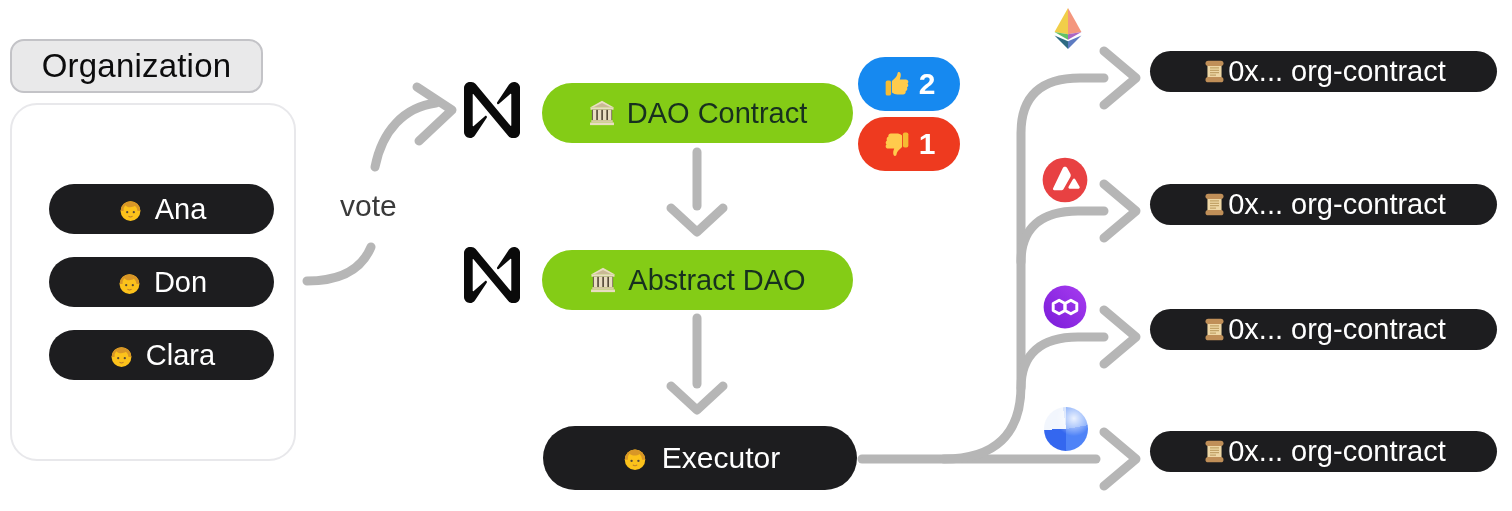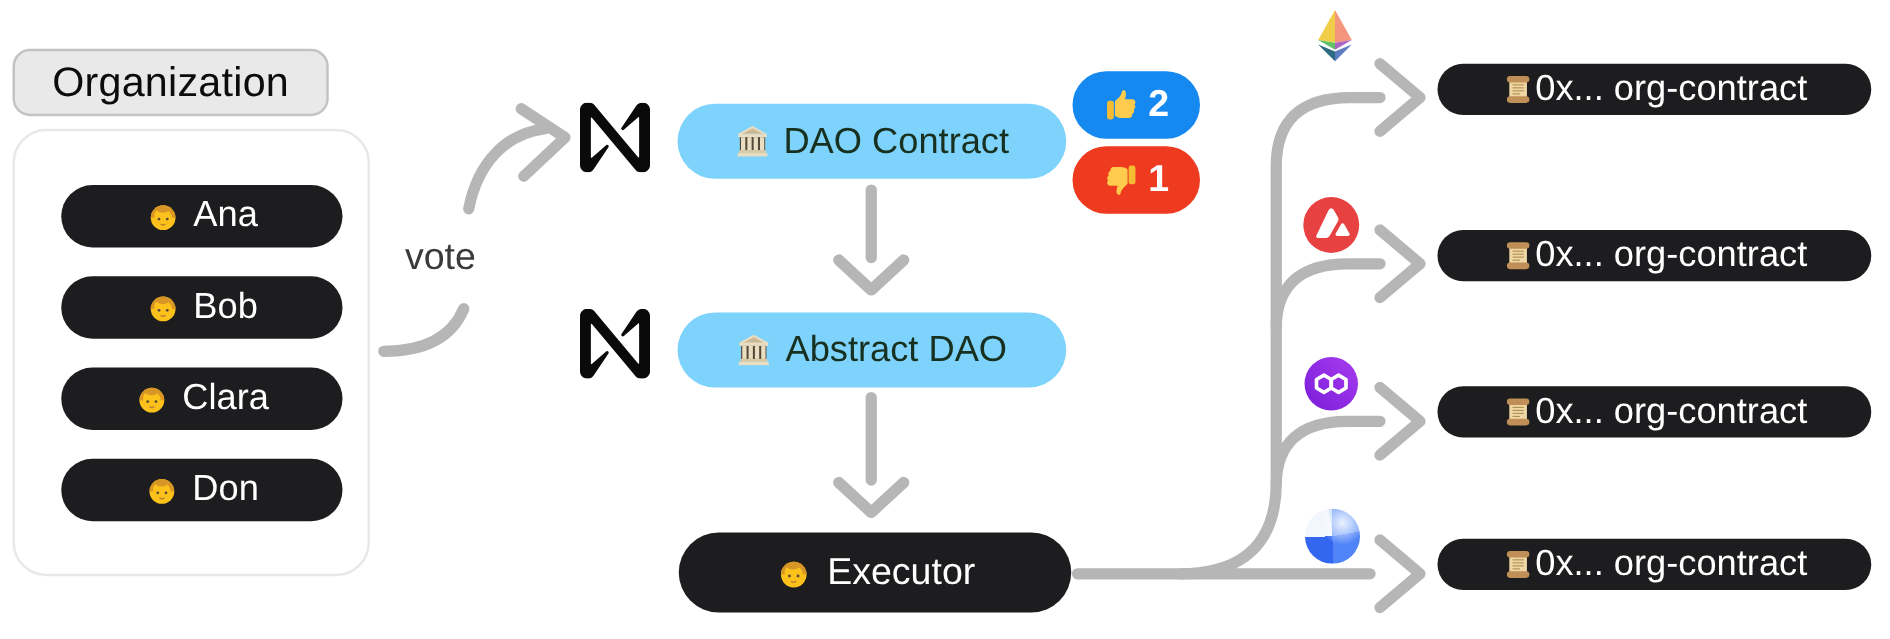--- a/index.html
+++ b/index.html
@@ -22,27 +22,27 @@
     display:flex;flex-direction:column;align-items:center;justify-content:center;gap:23px;padding-left:16px;
   }
   .member-pill{
     width:225px;height:50px;border-radius:25px;background:#1d1d1f;
     display:flex;align-items:center;justify-content:center;gap:10px;
     color:#ffffff;font-size:29px;font-weight:500;
   }
   
   .pill{display:flex;align-items:center;justify-content:center;box-sizing:border-box;}
   .green-pill{
-    left:542px;width:311px;height:60px;border-radius:30px;background:#7dd3fc;
+    left:542px;width:311px;height:60px;border-radius:30px;background:#84cc16;
     color:#17301f;font-size:29px;font-weight:500;gap:11px;
   }
   .dark-pill{background:#1d1d1f;color:#ffffff;font-weight:500;}
   .executor-pill{left:543px;top:426px;width:314px;height:64px;border-radius:32px;font-size:30px;gap:12px;}
   .contract-pill{left:1150px;width:347px;height:41px;border-radius:28.5px;font-size:29px;gap:0;}
-  .vote-label{left:324px;top:189px;font-size:30px;font-weight:500;color:#3a3a3a;}
+  .vote-label{left:340px;top:189px;font-size:30px;font-weight:500;color:#3a3a3a;}
   .badge{
     left:858px;width:102px;height:54px;border-radius:27px;
     display:flex;align-items:center;justify-content:center;gap:8px;
     color:#ffffff;font-size:30px;font-weight:600;
   }
   .badge-up{top:57px;background:#1689f0;}
   .badge-down{top:117px;background:#ee3a1f;}
   
   .icon{display:block;flex:0 0 auto;}
   .near-logo{width:56px;height:56px;color:#0a0a0a;}
@@ -150,34 +150,28 @@
     <div class="member-pill">
       <svg class="icon" width="29" height="29">
           <use href="#sym-person"></use>
         </svg>
       <span>Ana</span>
     </div>
     <div class="member-pill">
       <svg class="icon" width="29" height="29">
           <use href="#sym-person"></use>
         </svg>
-      <span>Bob</span>
+      <span>Don</span>
     </div>
     <div class="member-pill">
       <svg class="icon" width="29" height="29">
           <use href="#sym-person"></use>
         </svg>
       <span>Clara</span>
     </div>
-    <div class="member-pill">
-      <svg class="icon" width="29" height="29">
-          <use href="#sym-person"></use>
-        </svg>
-      <span>Don</span>
-    </div>
   </div>
 
   <div class="abs vote-label">vote</div>
 
   <svg class="abs icon near-logo near-1">
       <use href="#sym-near"></use>
     </svg>
   <svg class="abs icon near-logo near-2">
       <use href="#sym-near"></use>
     </svg>

